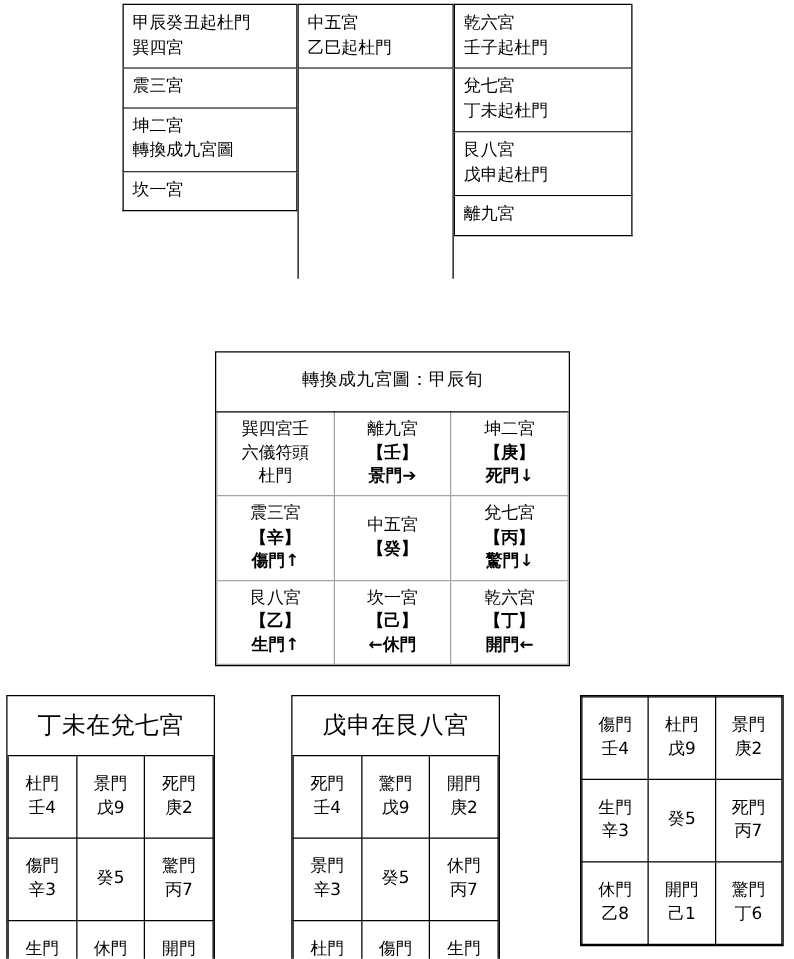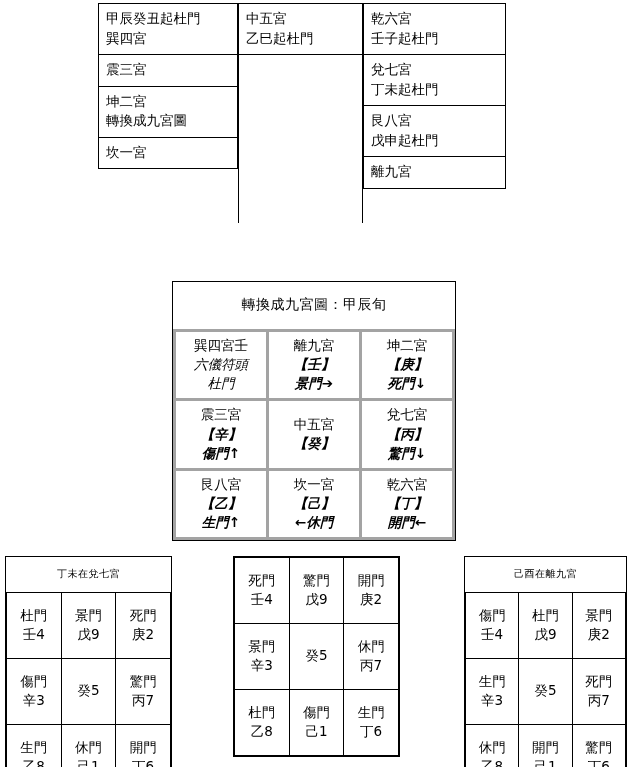--- a/index.html
+++ b/index.html
@@ -64,38 +64,38 @@
     border: 1px solid #000000;
     border-collapse: collapse;
     box-sizing: border-box;
     background: #ffffff;
   }
   #nine-palace table {
     border-collapse: collapse;
     width: 100%;
   }
   #nine-palace td {
-    border: 3px solid #a3a3a3;
+    border: 1px solid #a3a3a3;
     text-align: center;
     vertical-align: middle;
     font-size: 13.5px;
     line-height: 1.42;
     padding: 4px 2px 5px 2px;
     width: 33.33%;
   }
   #nine-palace td.np-title {
     border: none;
     border-bottom: 1px solid #000000;
     padding: 13px 4px 14px 4px;
     font-size: 14px;
     letter-spacing: 0.5px;
     margin-left: 34px;
   }
   .np-l1, .np-l2, .np-l3 { white-space: nowrap; }
-  .np-l2, .np-l3 { font-weight: bold; font-style: italic; }
+  .np-l2, .np-l3 { font-weight: bold; }
   .np-plain .np-l2, .np-plain .np-l3 { font-weight: normal; }
 
   
   .bottom-grid {
     position: absolute;
     box-sizing: border-box;
     border: 1px solid #000000;
     background: #ffffff;
   }
   #bottom-grid-0 { left: 5px;   top: 556px; width: 167px; }
@@ -103,21 +103,21 @@
   #bottom-grid-2 { left: 464px; top: 556px; width: 163px; }
 
   .bottom-grid table {
     border-collapse: collapse;
     width: 100%;
   }
   .bottom-grid .bg-title {
     border: none;
     border-bottom: 1px solid #000000;
     text-align: center;
-    font-size: 10px;
+    font-size: 19px;
     padding: 10px 4px 11px 4px;
     letter-spacing: 0.5px;
   }
   .bottom-grid td.bg-cell {
     border: 1px solid #000000;
     text-align: center;
     vertical-align: middle;
     font-size: 13.5px;
     line-height: 1.42;
     padding: 7px 2px 8px 2px;
@@ -283,20 +283,23 @@
         <div class="bg-c2">丁6</div>
       </td>
     </tr>
   </tbody>
     </table>
 </div>
 
 <div class="bottom-grid" id="bottom-grid-1">
   <table>
     <tbody>
+        <tr>
+      <td class="bg-title" colspan="3">戊申在艮八宮</td>
+    </tr>
     <tr>
       <td class="bg-cell">
         <div class="bg-c1">死門</div>
         <div class="bg-c2">壬4</div>
       </td>
       <td class="bg-cell">
         <div class="bg-c1">驚門</div>
         <div class="bg-c2">戊9</div>
       </td>
       <td class="bg-cell">
@@ -331,23 +334,20 @@
         <div class="bg-c2">丁6</div>
       </td>
     </tr>
   </tbody>
     </table>
 </div>
 
 <div class="bottom-grid" id="bottom-grid-2">
   <table>
     <tbody>
-        <tr>
-      <td class="bg-title" colspan="3">己酉在離九宮</td>
-    </tr>
     <tr>
       <td class="bg-cell">
         <div class="bg-c1">傷門</div>
         <div class="bg-c2">壬4</div>
       </td>
       <td class="bg-cell">
         <div class="bg-c1">杜門</div>
         <div class="bg-c2">戊9</div>
       </td>
       <td class="bg-cell">

